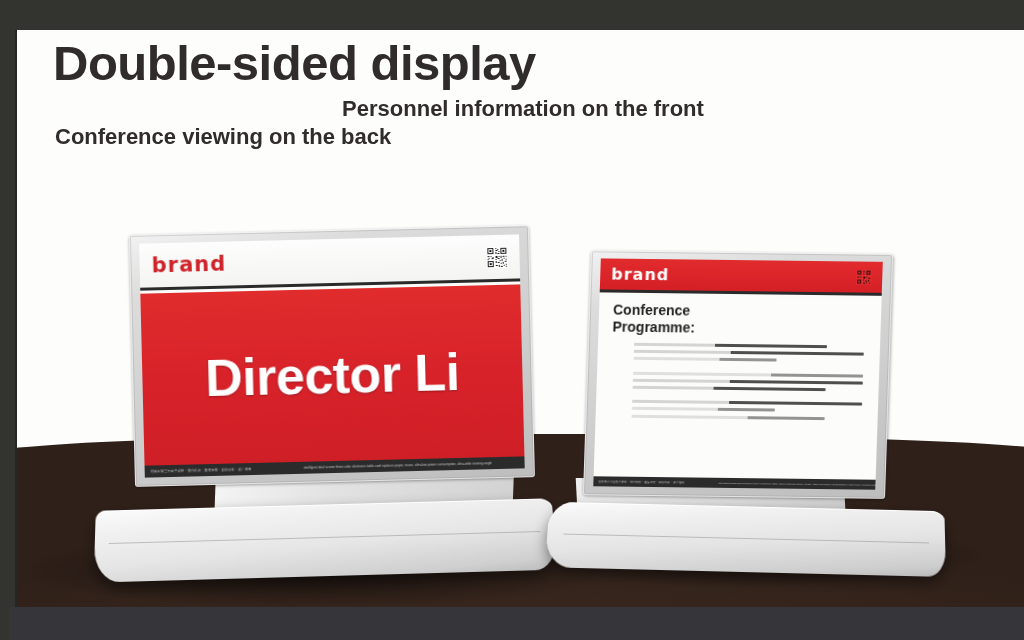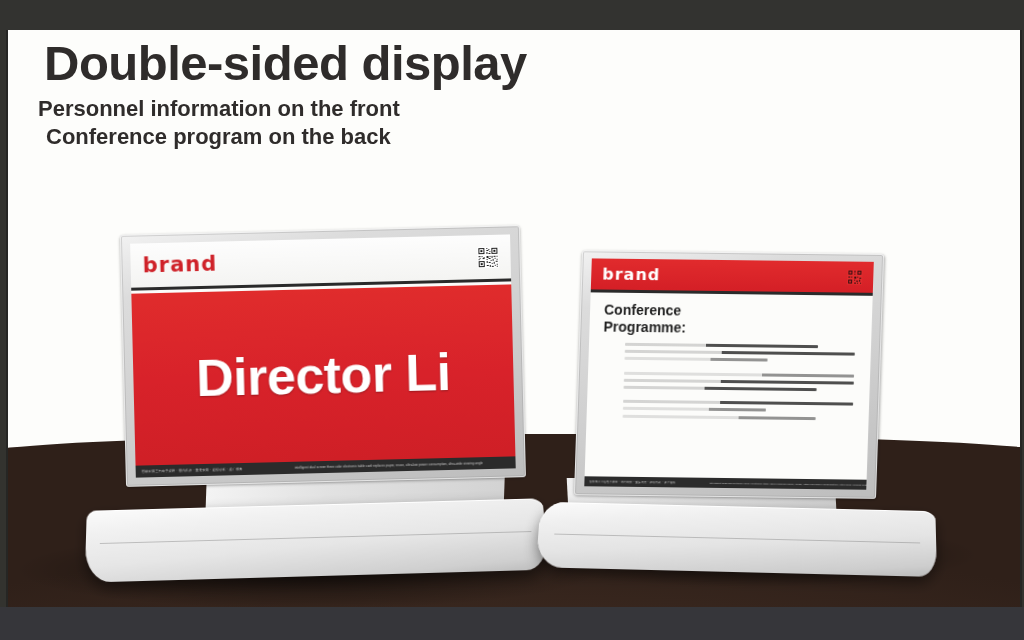--- a/index.html
+++ b/index.html
@@ -1,21 +1,21 @@
 <!DOCTYPE html>
 <html><head>
 <meta charset="utf-8">
 <style>
   html,body{margin:0;padding:0;}
   body{
     width:1024px;height:640px;overflow:hidden;
     background:#33332f;
     font-family:"Liberation Sans","DejaVu Sans",sans-serif;
   }
-  .stage{position:absolute;left:0;top:0;width:936px;height:640px;}
+  .stage{position:absolute;left:9px;top:0;width:936px;height:640px;}
 
   
   .bar-top{position:absolute;left:0;top:0;width:1024px;height:30px;background:#333330;}
   .bar-bottom{position:absolute;left:0;top:607px;width:1024px;height:33px;background:#36363a;}
 
   
   .slide{
     position:absolute;left:6px;top:30px;width:1012px;height:577px;
     background:#fdfdfb;overflow:hidden;
     border-left:2px solid #262624;border-right:2px solid #262624;
@@ -36,21 +36,21 @@
     pointer-events:none;
   }
 
   
   .headings{position:absolute;left:30px;top:8px;width:940px;}
   .title{
     font-size:49px;font-weight:bold;color:#2f2c2b;letter-spacing:-0.5px;
     line-height:1.06;margin:0 0 5px 6px;
   }
   .sub1{font-size:23px;font-weight:bold;color:#2f2c2b;margin:0 0 4px 6px;line-height:1.2;}
-  .sub2{font-size:22px;font-weight:bold;color:#2f2c2b;margin:0 0 1px 0;line-height:1.25;}
+  .sub2{font-size:22px;font-weight:bold;color:#2f2c2b;margin:0 0 1px 12px;line-height:1.25;text-align:center;}
   .sub3{font-size:22px;font-weight:bold;color:#2f2c2b;margin:0 0 0 8px;line-height:1.25;}
 
   
   .device{position:absolute;}
   .bezel{
     position:absolute;left:0;top:0;width:100%;height:100%;
     background:linear-gradient(165deg,#f2f2f2 0%,#dcdcdc 18%,#cfcfcf 55%,#bdbdbd 100%);
     border-radius:4px;
     box-shadow:0 1px 3px rgba(0,0,0,.35), inset 0 1px 0 #ffffff;
   }
@@ -192,21 +192,21 @@
   <div class="bar-top"></div>
 
   <div class="slide">
 
     <div class="table-surface"></div>
     <div class="table-shadow"></div>
 
     <div class="headings">
       <div class="title">Double-sided display</div>
       <div class="sub2">Personnel information on the front</div>
-      <div class="sub3">Conference program on the back</div>
+      <div class="sub3">Conference viewing on the back</div>
     </div>
 
     <div id="base-left">
       <div class="neck"></div>
       <div class="slab"></div>
     </div>
 
     <div class="device" id="dev-left">
       <div class="bezel"></div>
       <div class="bezel-inner"></div>

